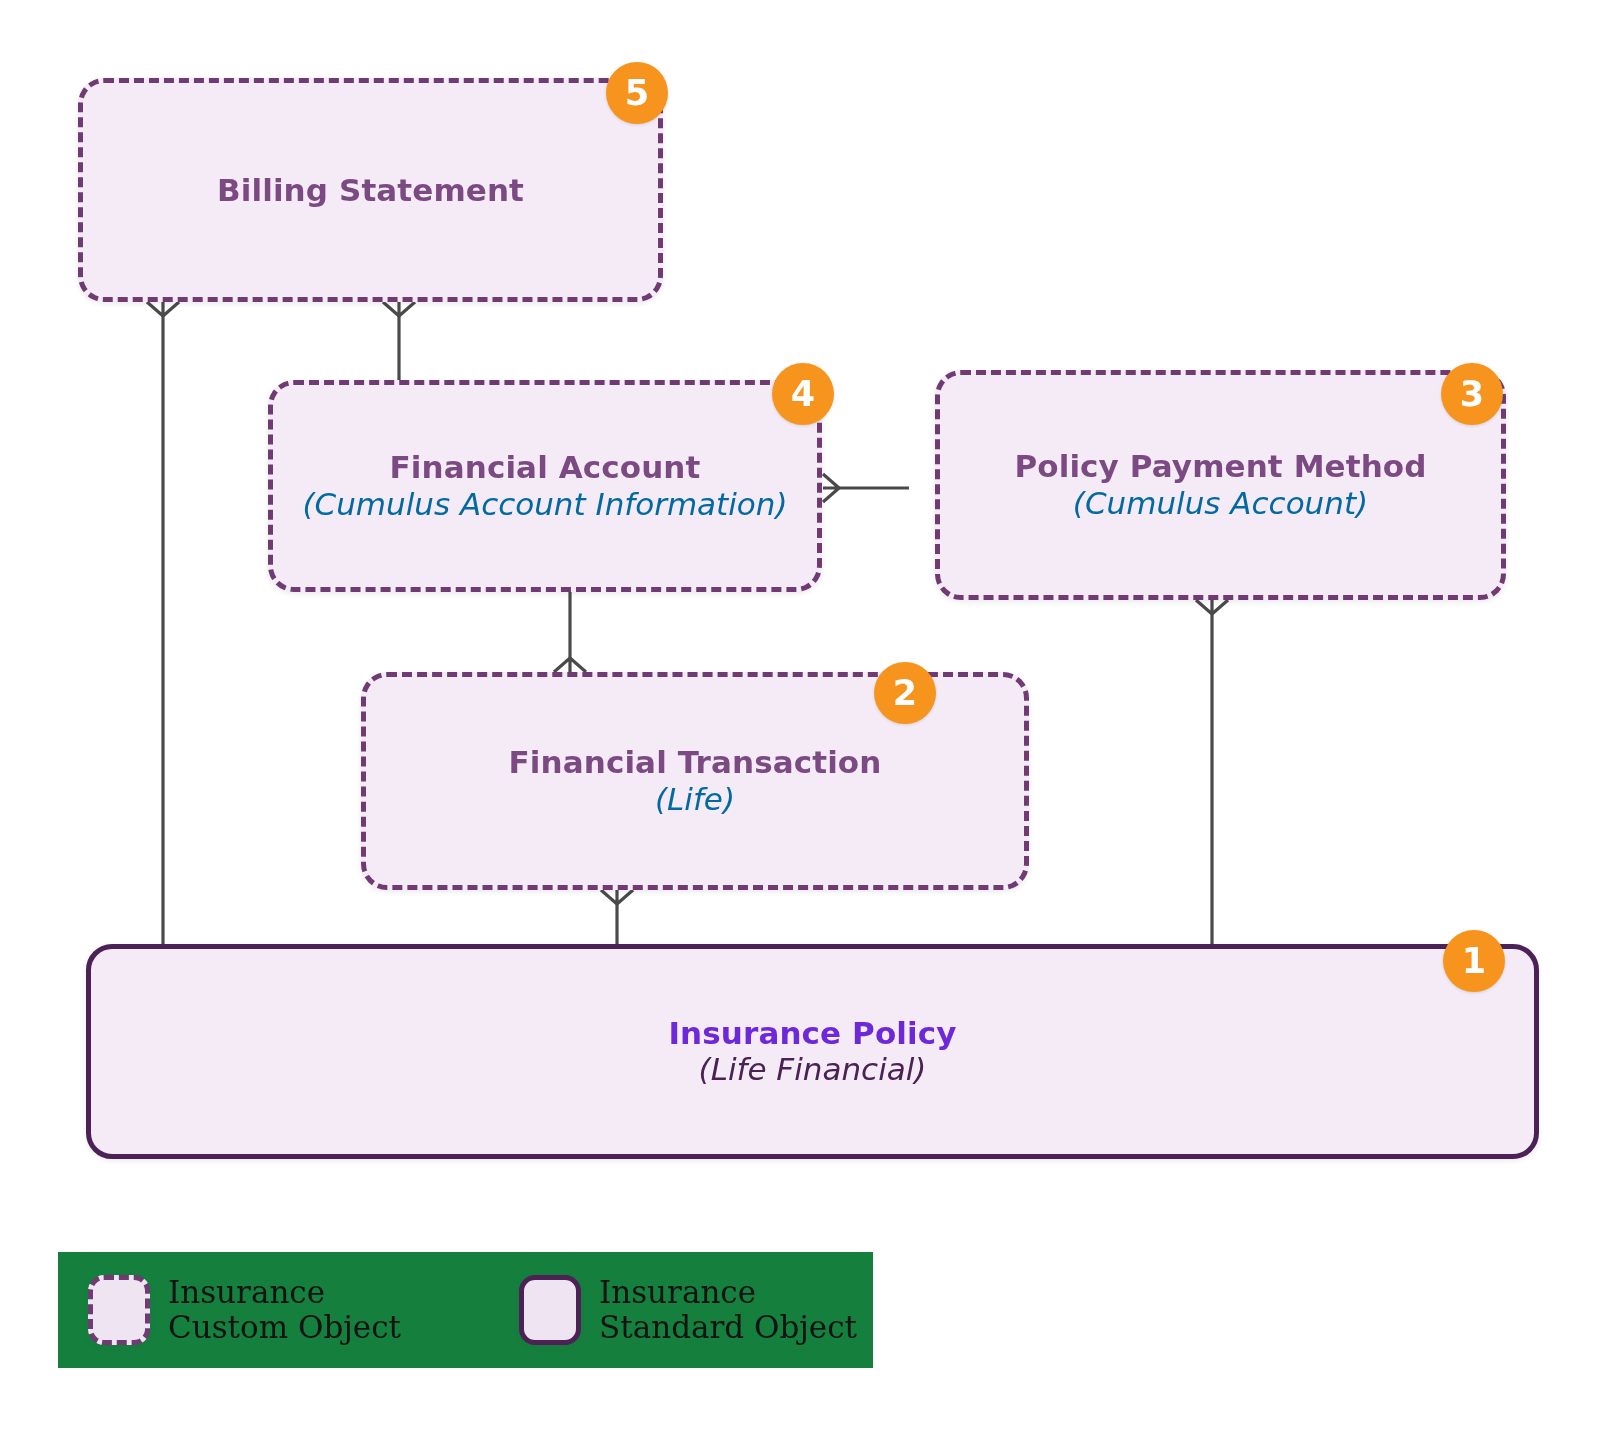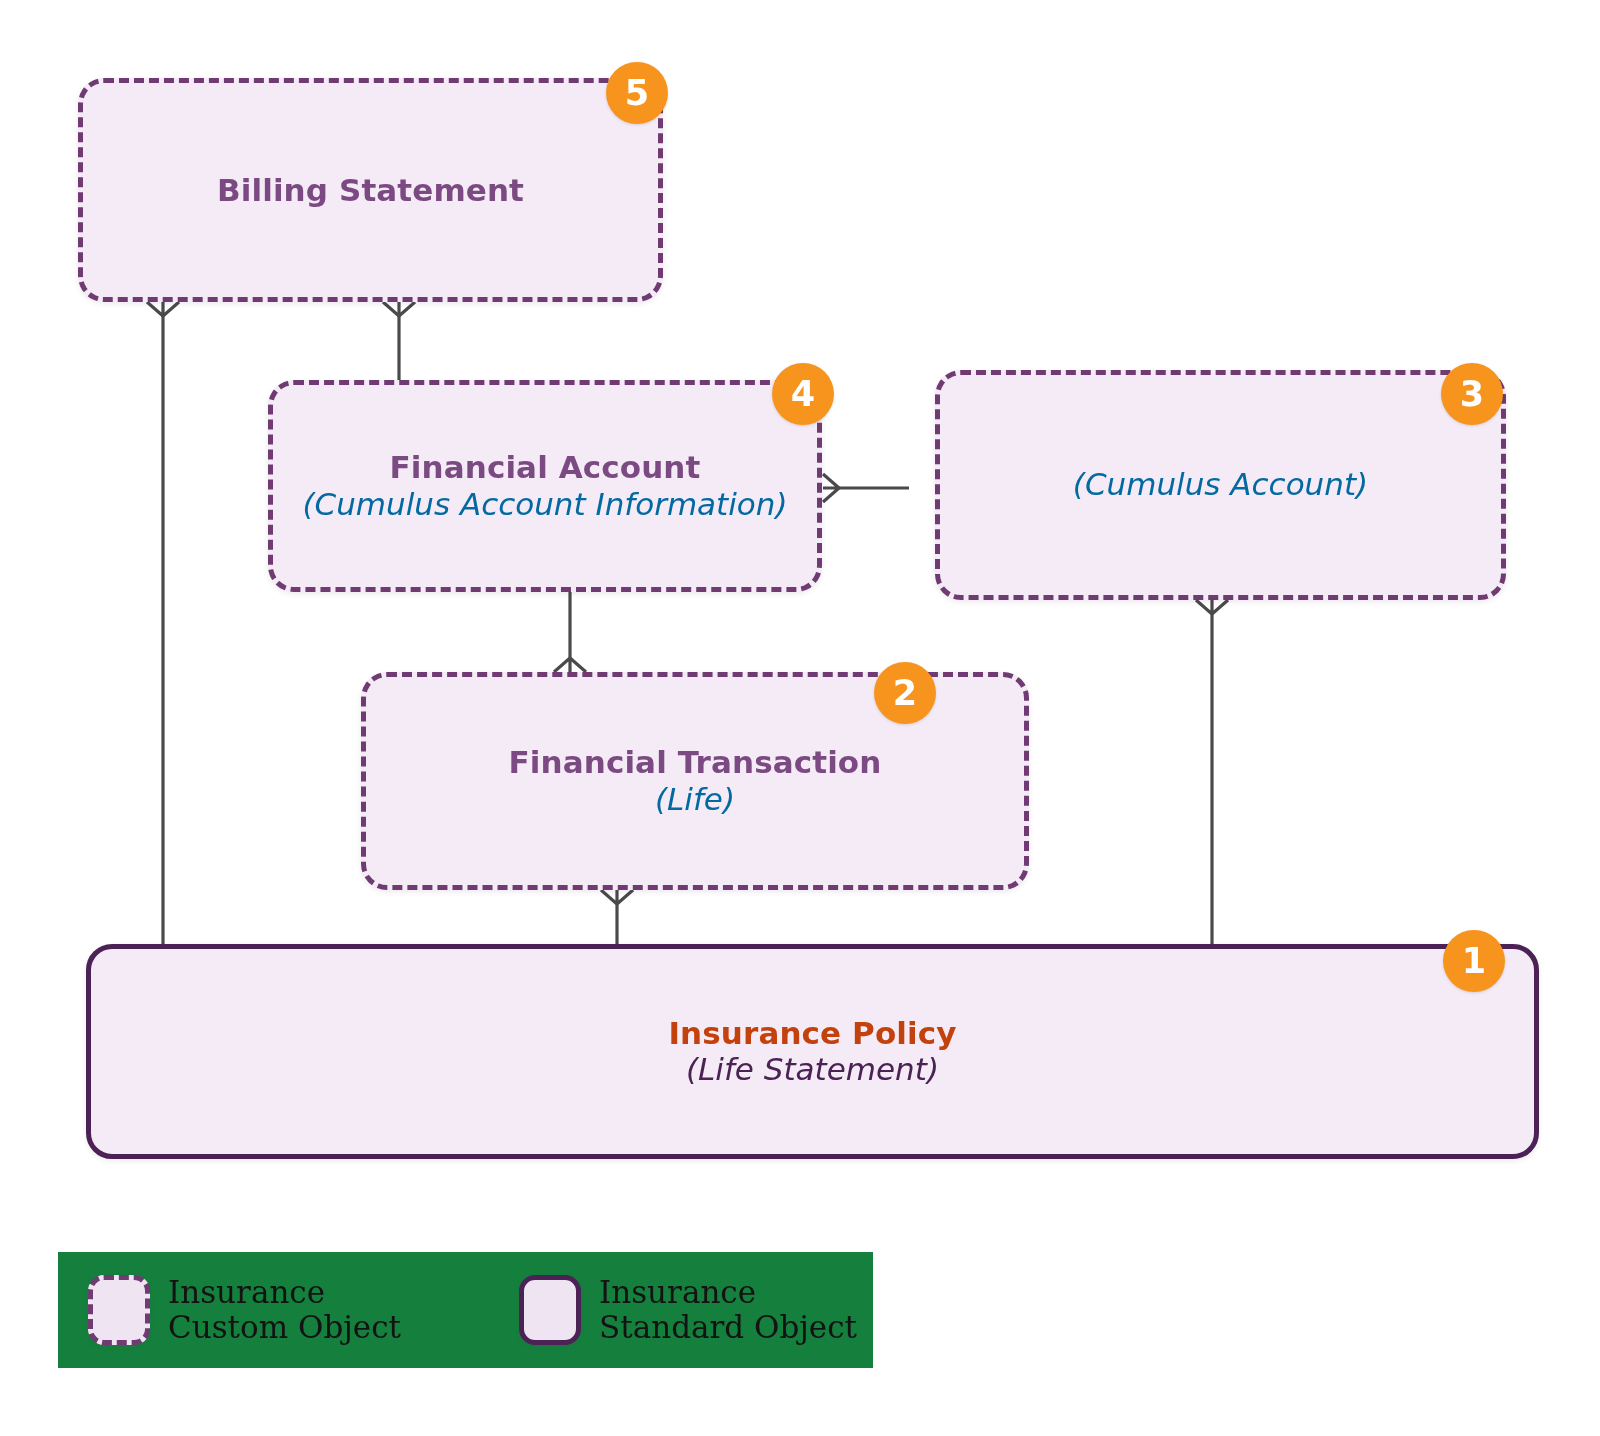--- a/index.html
+++ b/index.html
@@ -32,21 +32,21 @@
     font-weight:bold;
     letter-spacing:.1px;
     line-height:1.18;
   }
   .node .subtitle{
     font-style:italic;
     line-height:1.2;
   }
   .node.custom .title{color:#7c4a82;font-size:31px;}
   .node.custom .subtitle{color:#0369a1;font-size:31px;}
-  .node.standard .title{color:#c2410c;font-size:31px;}
+  .node.standard .title{color:#6d28d9;font-size:31px;}
   .node.standard .subtitle{color:#4a2254;font-size:31px;}
 
   .badge{
     position:absolute;z-index:5;
     width:62px;height:62px;border-radius:50%;
     background:#f7941d;
     color:#ffffff;
     font-size:35px;font-weight:bold;
     display:flex;align-items:center;justify-content:center;
     line-height:1;
@@ -124,33 +124,34 @@
   </div>
   <div class="badge" style="left:606px;top:62px;">5</div>
 
   <div class="node custom" style="left:242px;top:380px;width:554px;height:212px;">
     <div class="title">Financial Account</div>
     <div class="subtitle">(Cumulus Account Information)</div>
   </div>
   <div class="badge" style="left:772px;top:363px;">4</div>
 
   <div class="node custom" style="left:909px;top:370px;width:571px;height:230px;">
+    <div class="title">Policy Payment Method</div>
     <div class="subtitle">(Cumulus Account)</div>
   </div>
   <div class="badge" style="left:1441px;top:363px;">3</div>
 
   <div class="node custom" style="left:335px;top:672px;width:668px;height:218px;">
     <div class="title">Financial Transaction</div>
     <div class="subtitle">(Life)</div>
   </div>
   <div class="badge" style="left:874px;top:662px;">2</div>
 
   <div class="node standard" style="left:60px;top:944px;width:1453px;height:215px;">
     <div class="title">Insurance Policy</div>
-    <div class="subtitle">(Life Statement)</div>
+    <div class="subtitle">(Life Financial)</div>
   </div>
   <div class="badge" style="left:1443px;top:930px;">1</div>
 
   <div id="legend">
     <div class="legend-item first">
       <div class="swatch dashed"></div>
       <div class="legend-label">Insurance
 Custom Object</div>
     </div>
     <div class="legend-item second">

